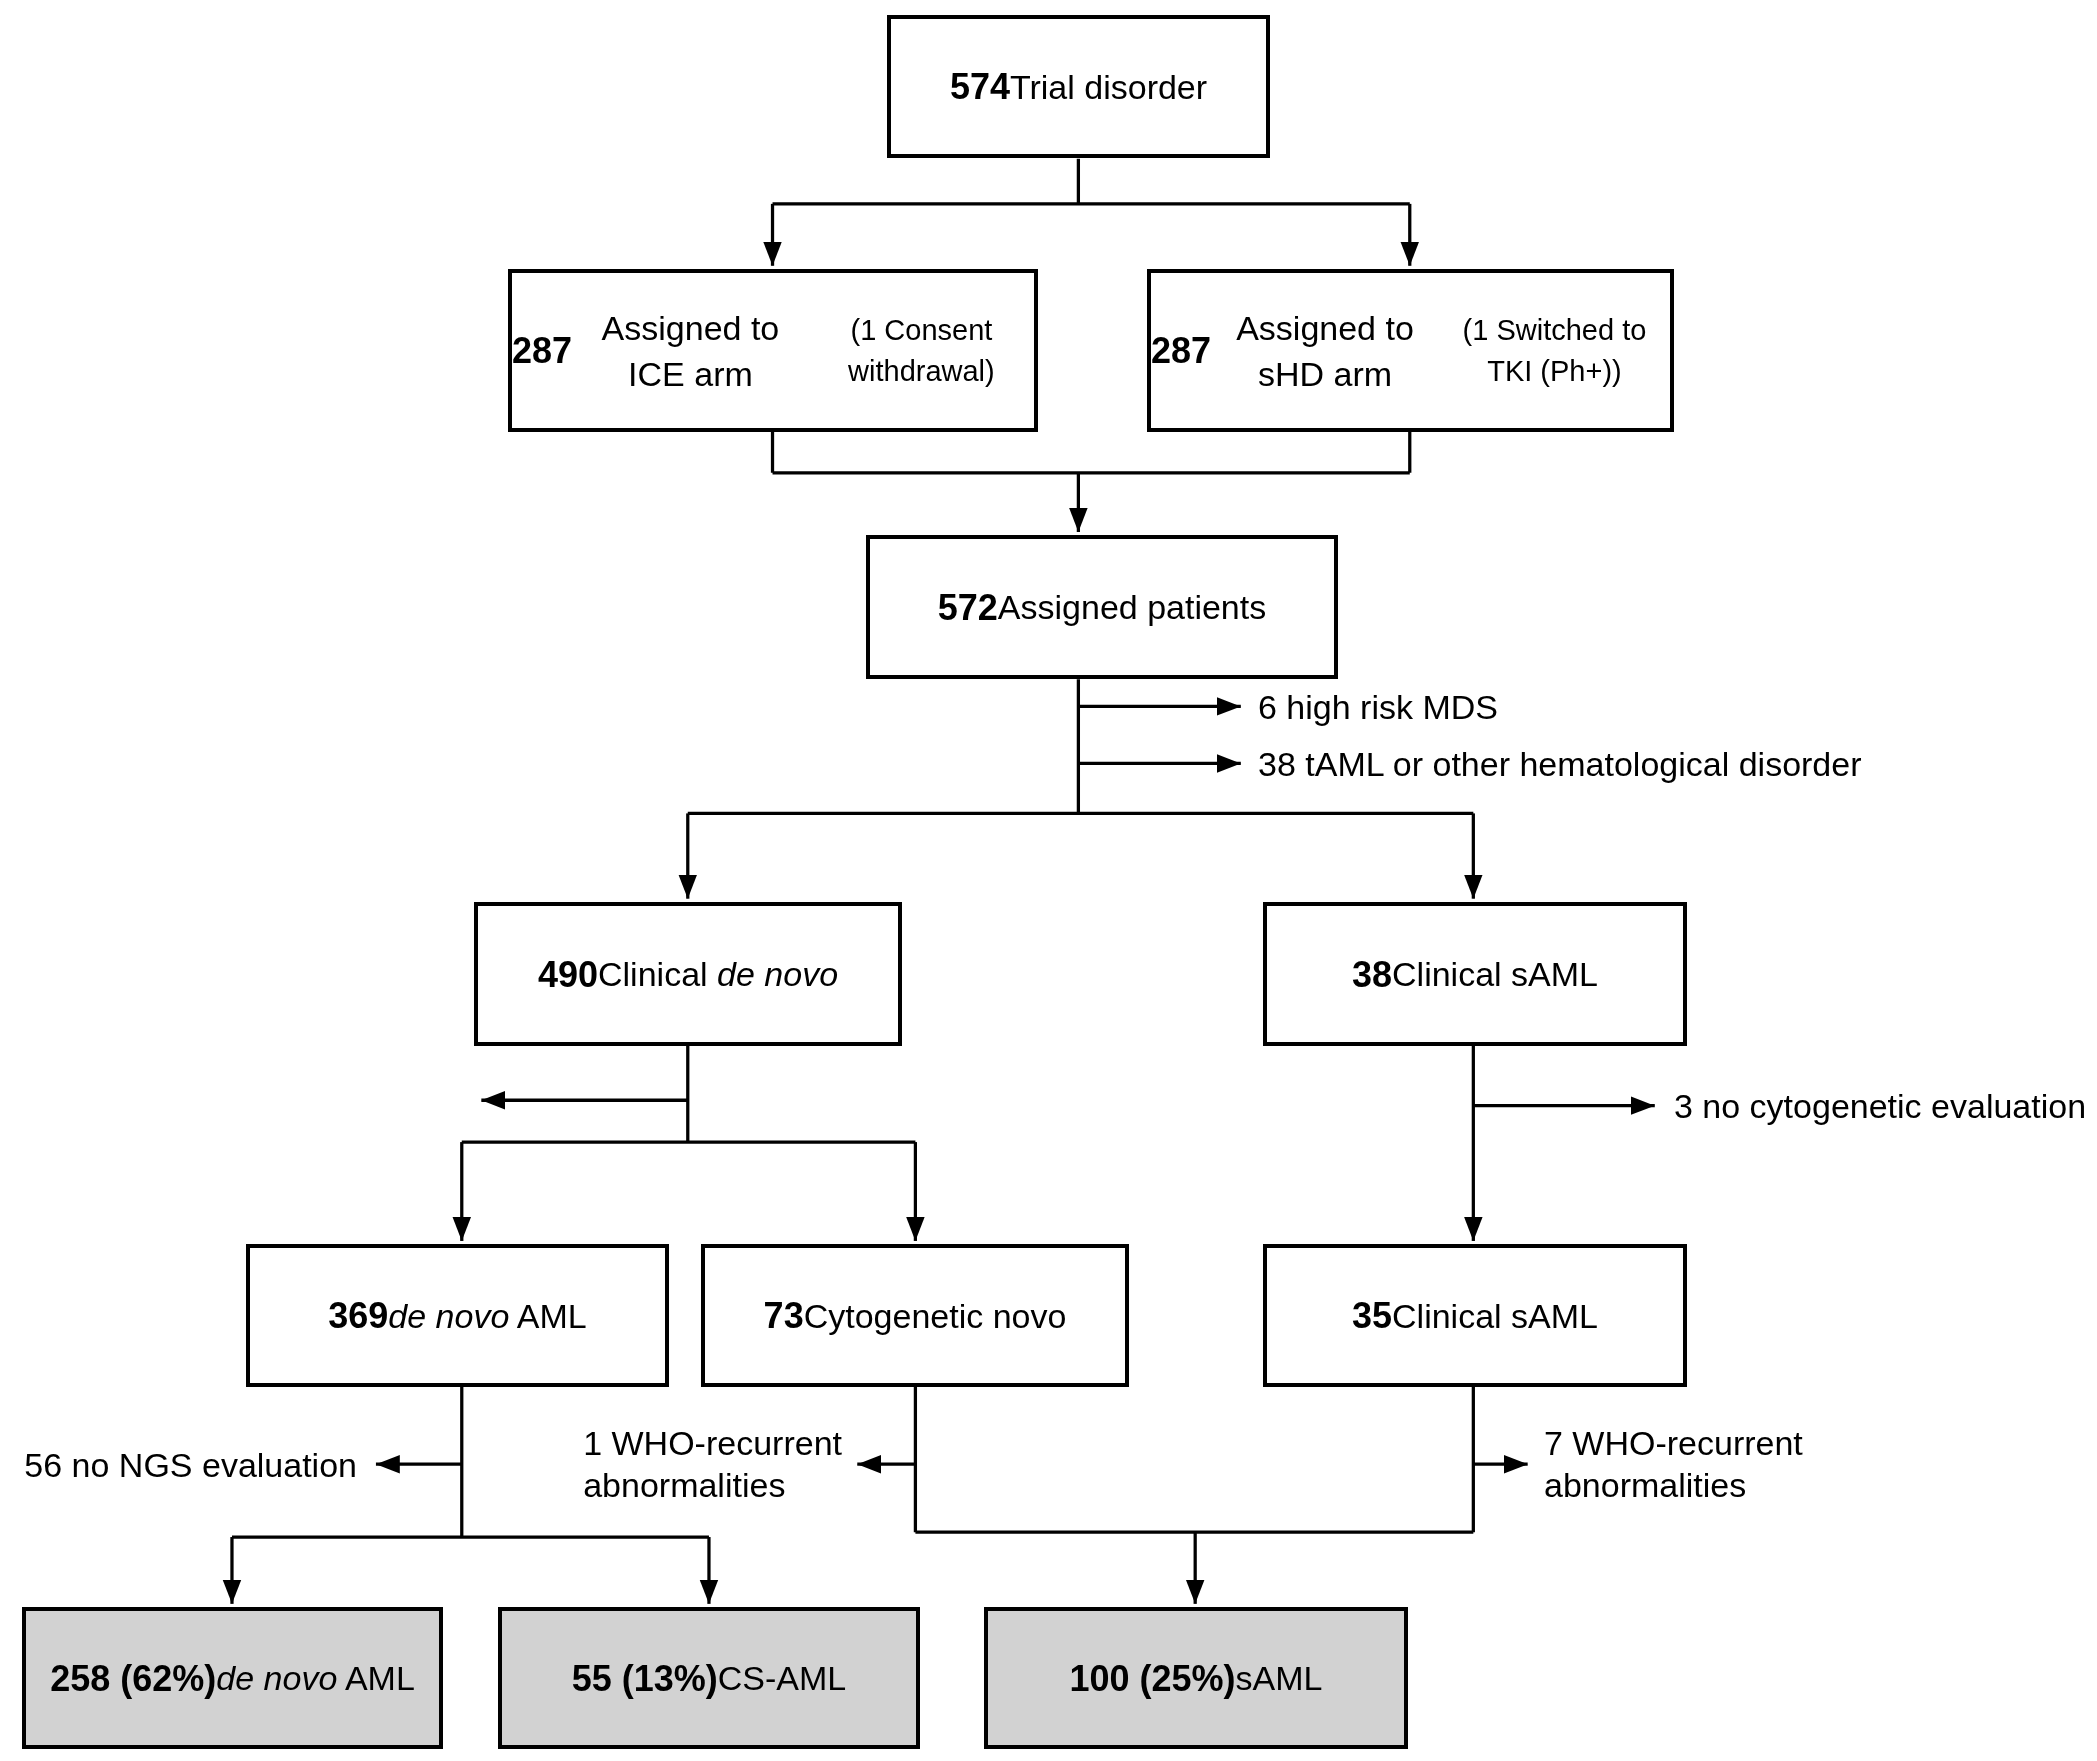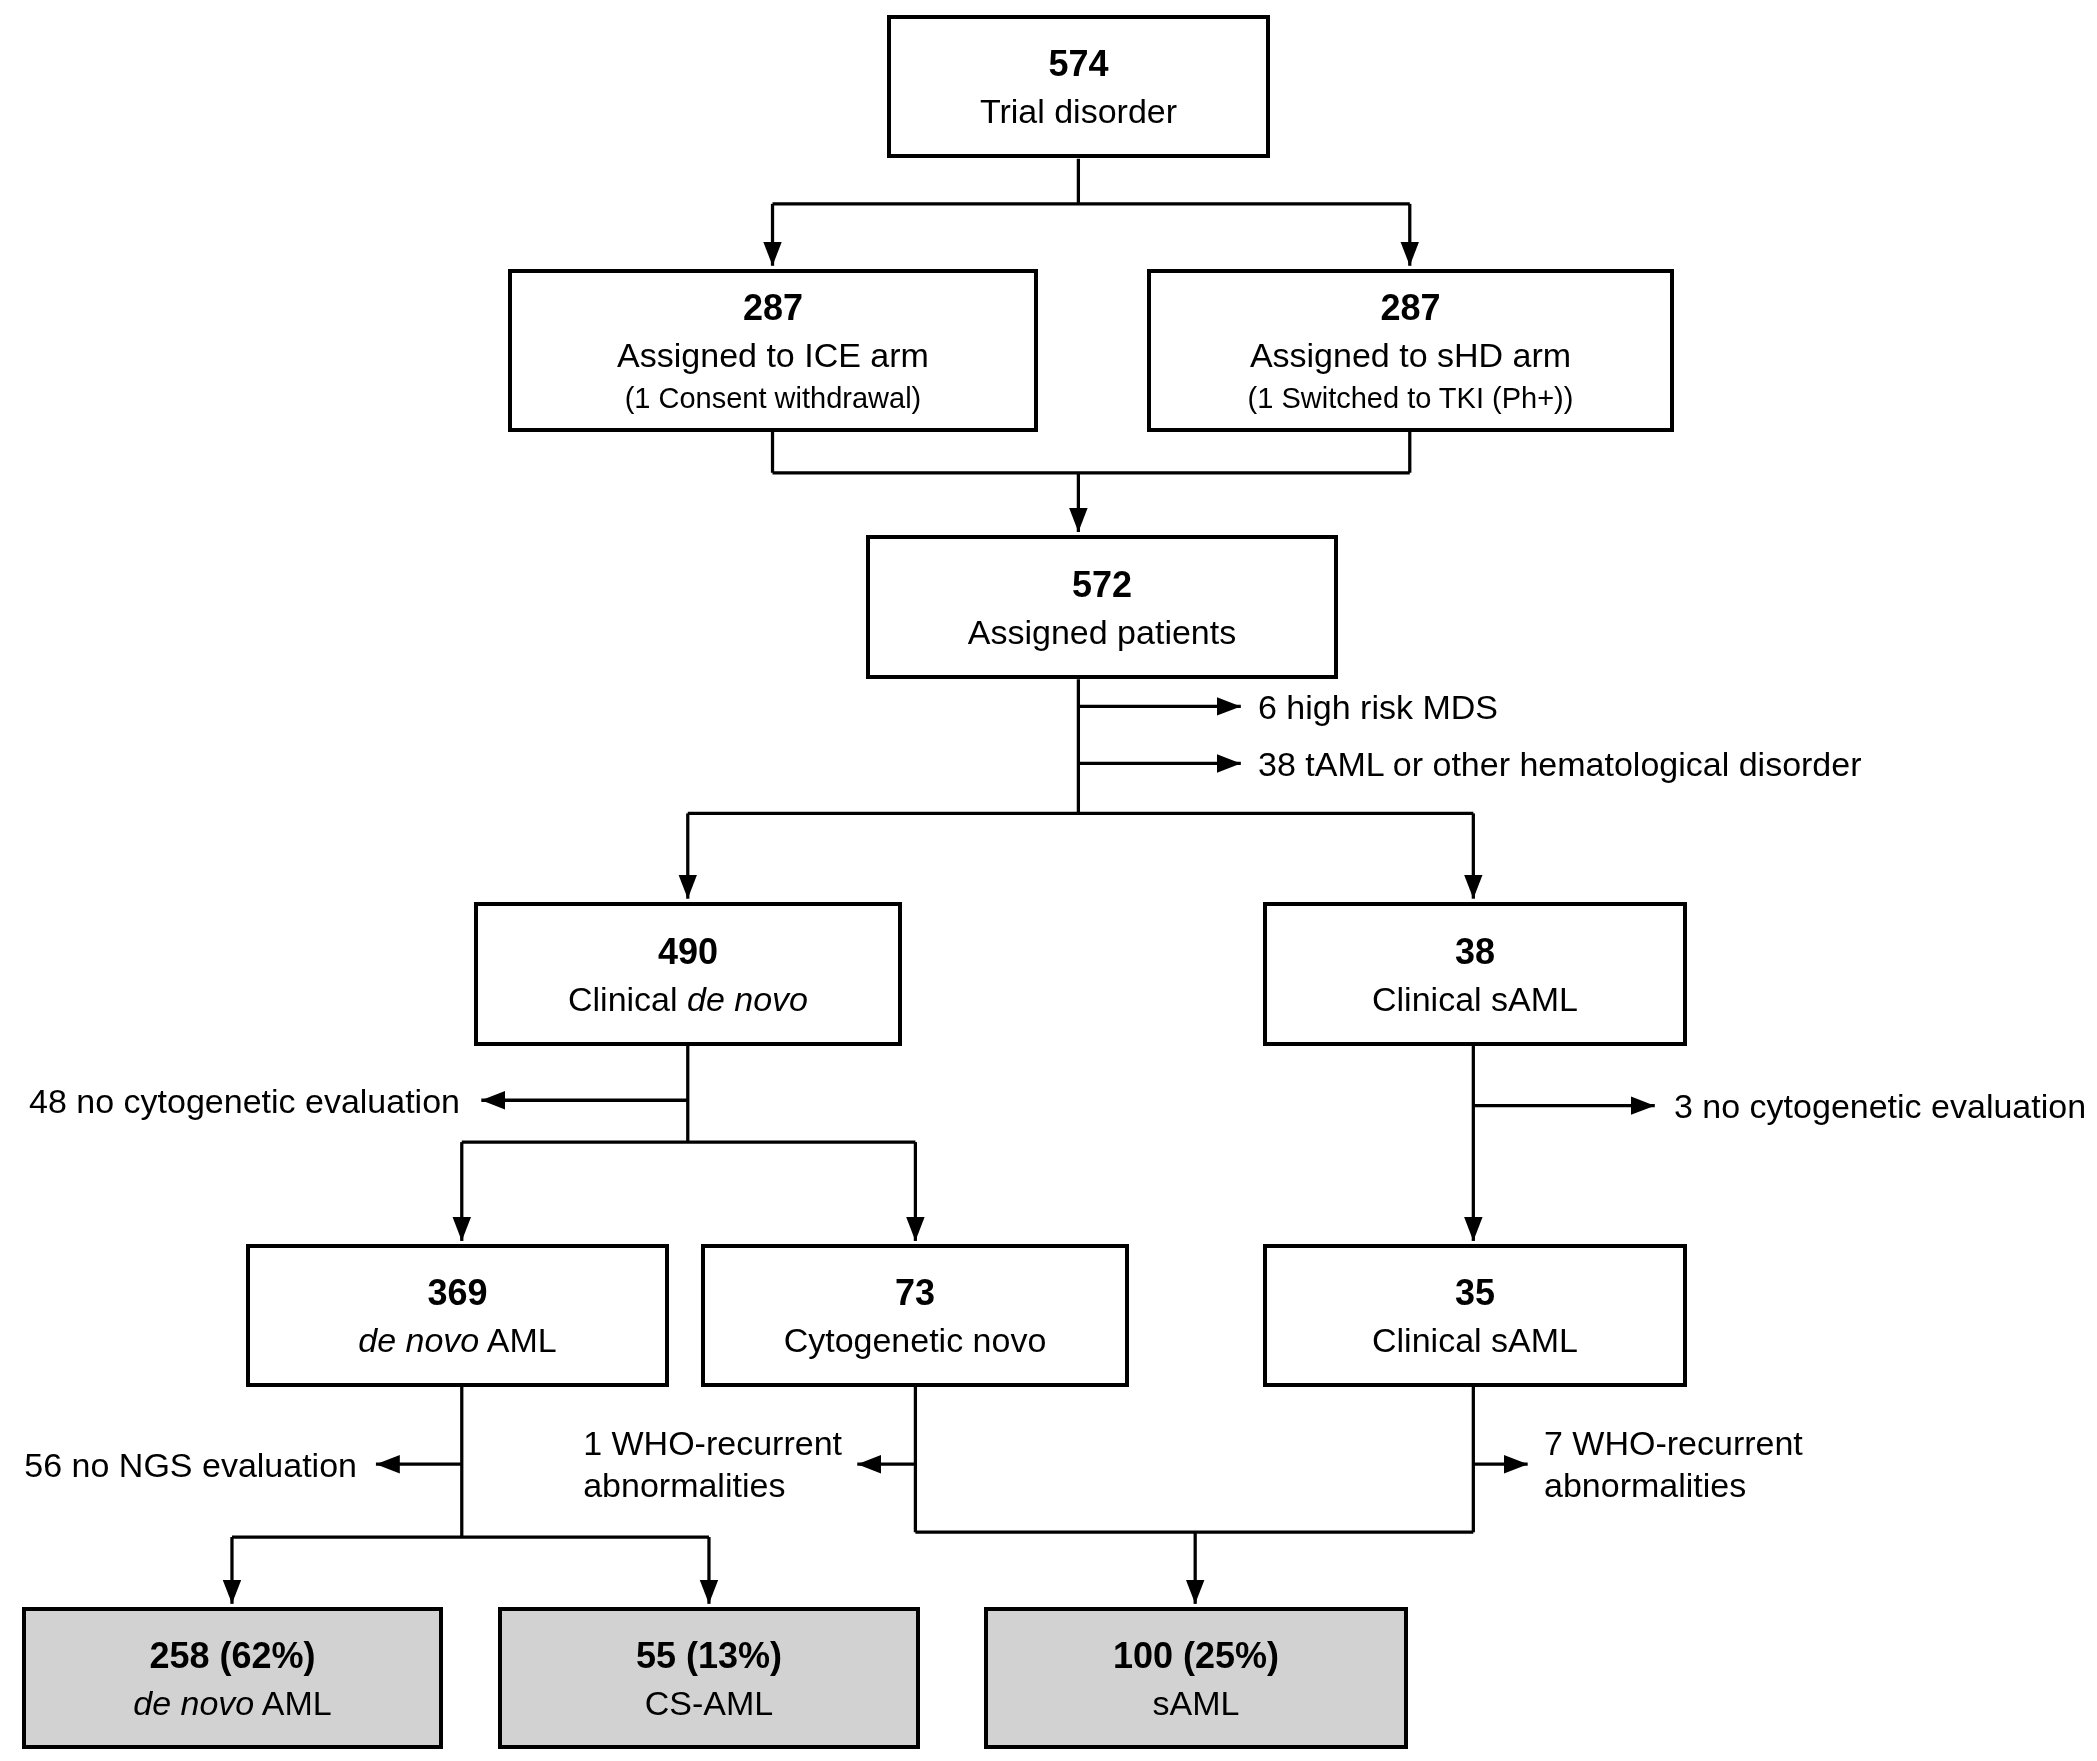--- a/index.html
+++ b/index.html
@@ -6,21 +6,21 @@
   html,body { background:#ffffff; }
   .canvas {
     position:relative; width:2097px; height:1761px; background:#ffffff;
     font-family:"Liberation Sans", sans-serif; color:#000;
     overflow:hidden;
   }
   .canvas > svg { position:absolute; left:0; top:0; }
 
   .box {
     position:absolute; background:#ffffff; border:4.3px solid #000000;
-    display:flex; flex-direction:column; align-items:center; justify-content:center;
+    display:flex; align-items:center; justify-content:center;
     text-align:center;
   }
   .box .num  { font-weight:bold; font-size:36px; line-height:49px; }
   .box .lbl  { font-size:34px; line-height:46px; }
   .box .note { font-size:29px; line-height:41px; }
   .it { font-style:italic; }
   .gray { background:#d2d2d2; }
 
   .side { position:absolute; font-size:34px; line-height:43px; white-space:nowrap; }
   .side.two { line-height:42px; }
@@ -149,21 +149,20 @@
 
   <div class="box gray" id="b-g3" style="background:#d2d2d2">
     <div class="num">100 (25%)</div>
     <div class="lbl">sAML</div>
   </div>
 
   <div class="side" id="s-mds">6 high risk MDS</div>
 
   <div class="side" id="s-taml">38 tAML or other hematological disorder</div>
 
-  <div class="side" id="s-48">48 no cytogenetic evaluation</div>
 
   <div class="side" id="s-3">3 no cytogenetic evaluation</div>
 
   <div class="side" id="s-56">56 no NGS evaluation</div>
 
   <div class="side two" id="s-who1">
     <div>1 WHO-recurrent</div>
     <div>abnormalities</div>
   </div>
 

